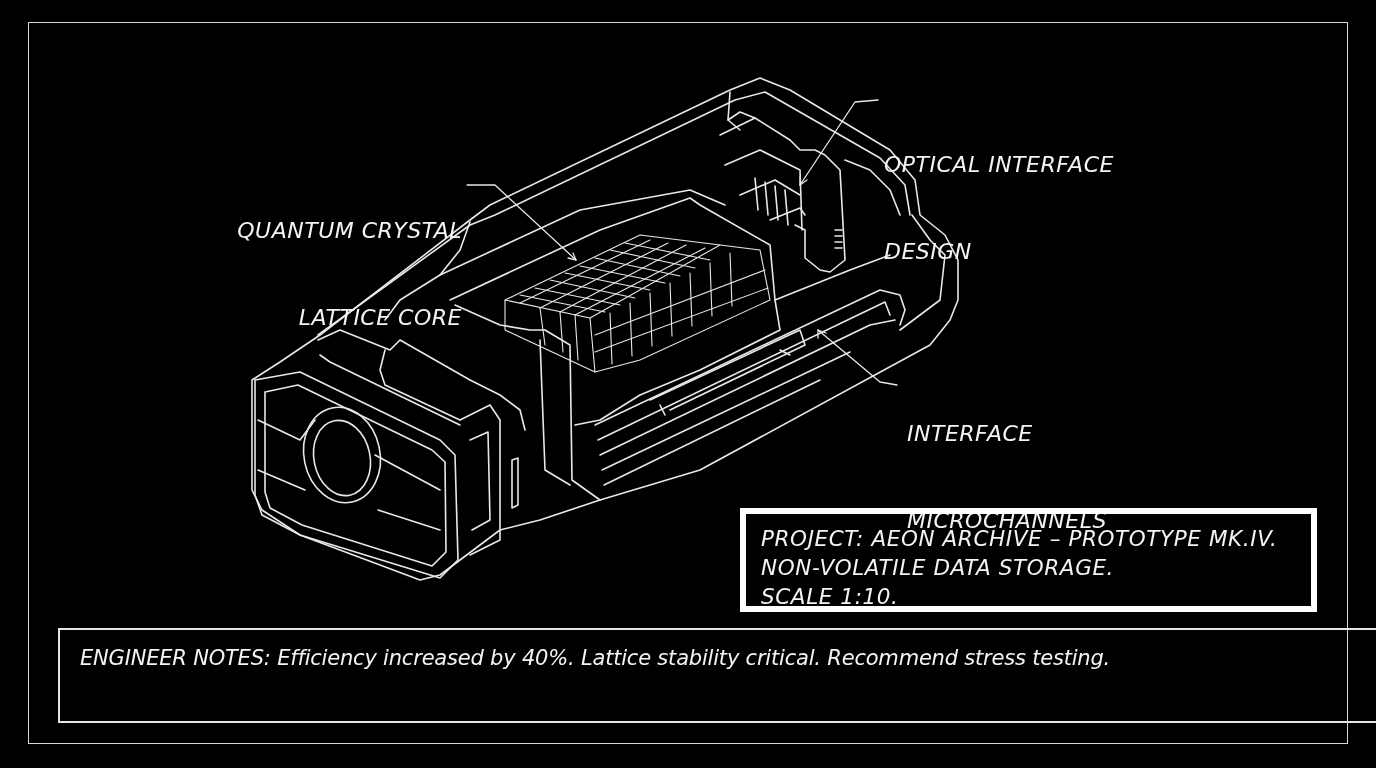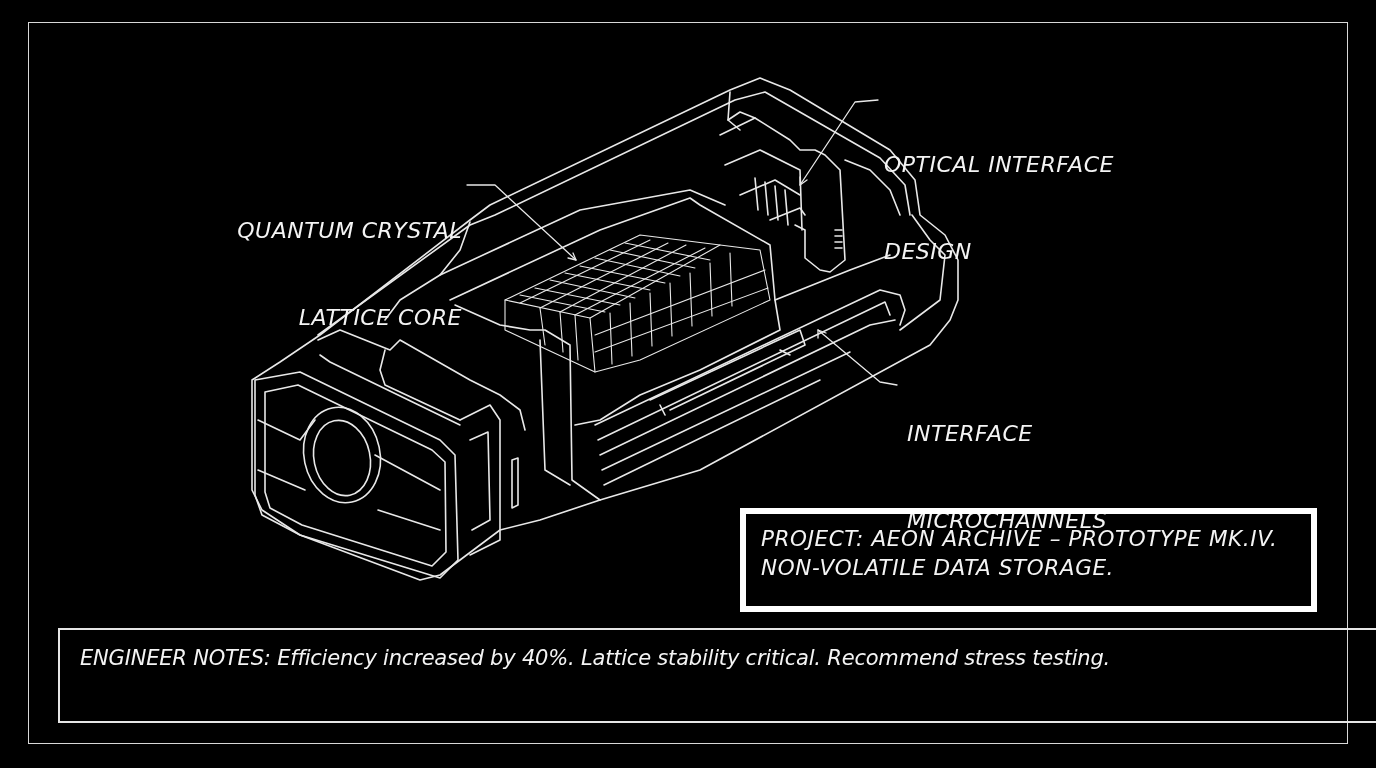--- a/index.html
+++ b/index.html
@@ -132,17 +132,18 @@
 </div>
 
 <div class="label" style="left:907px; top:361px;">
   <div>INTERFACE</div>
   <div>MICROCHANNELS</div>
 </div>
 
 <div class="project-box">
   <div>PROJECT: AEON ARCHIVE – PROTOTYPE MK.IV.</div>
   <div>NON-VOLATILE DATA STORAGE.</div>
+  <div>SCALE 1:10.</div>
 </div>
 
 <div class="notes-box">
   <div>ENGINEER NOTES: Efficiency increased by 40%. Lattice stability critical. Recommend stress testing.</div>
 </div>
 
 </body></html>

